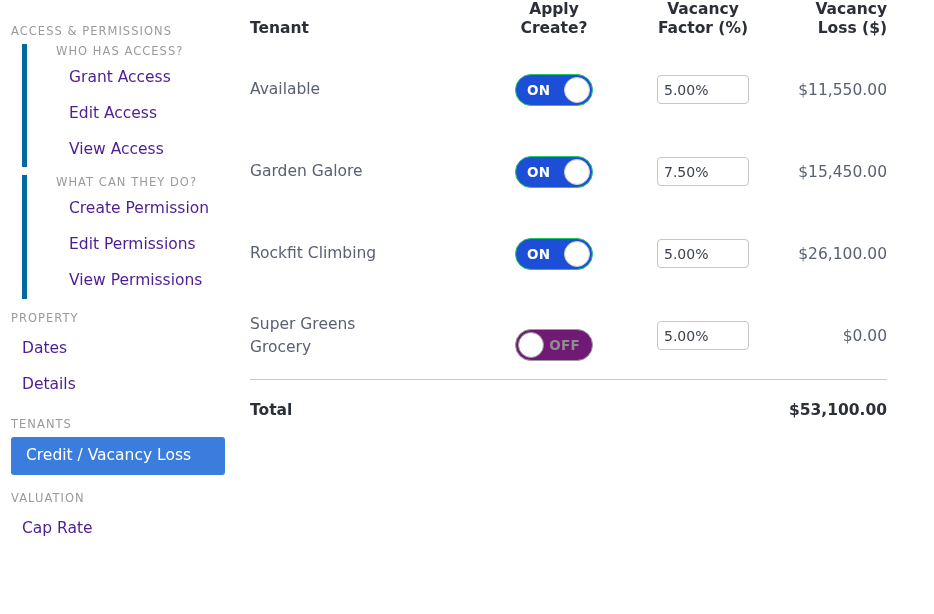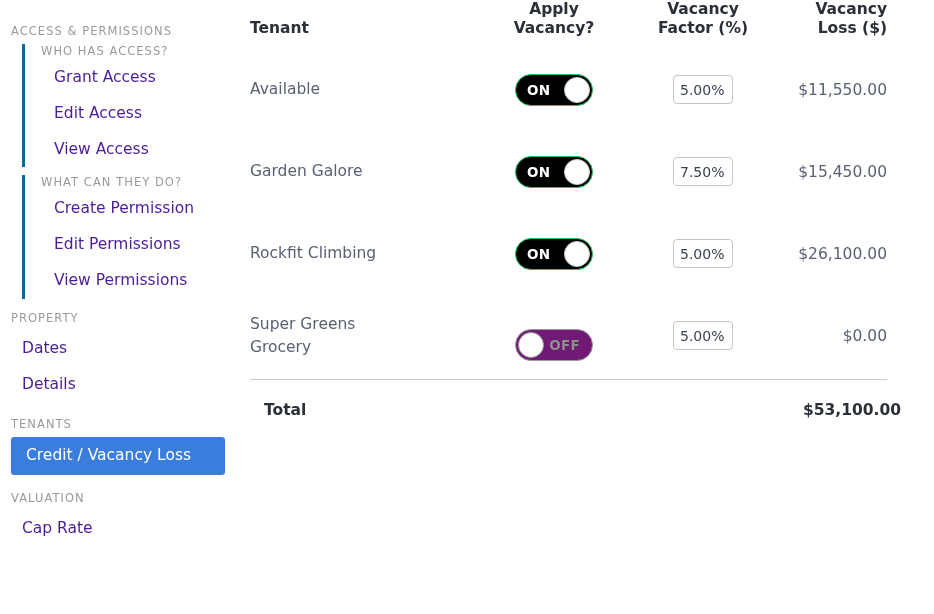--- a/index.html
+++ b/index.html
@@ -31,23 +31,23 @@
     font-size: 11.5px;
     letter-spacing: 0.09em;
     color: #9a9a9a;
     text-transform: uppercase;
     padding-left: 11px;
     margin-bottom: 6px;
     white-space: nowrap;
   }
 
   .subgroup {
-    border-left: 3px solid #0369a1;
+    border-left: 5px solid #0369a1;
     margin-left: 22px;
-    padding-left: 4px;
+    padding-left: 17px;
   }
 
   .subgroup .section-head {
     padding-left: 12px;
     margin-top: 0;
     margin-bottom: 2px;
   }
 
   .nav-item {
     font-size: 15.5px;
@@ -124,21 +124,21 @@
     display: inline-block;
     position: relative;
     width: 78px;
     height: 32px;
     border-radius: 16px;
     box-sizing: border-box;
     cursor: pointer;
     vertical-align: middle;
   }
   .toggle.on {
-    background: #000000;
+    background: #1d4ed8;
     border: 1px solid #23c862;
   }
   .toggle.off {
     background: #701a75;
     border: 1px solid #9b9b9b;
     margin-top: 18px;
   }
   .toggle .lbl {
     position: absolute;
     top: 0;
@@ -157,21 +157,21 @@
     height: 26px;
     border-radius: 50%;
     background: #ffffff;
     box-sizing: border-box;
   }
   .toggle.on .knob  { right: 2px; border: 1px solid #cfcfcf; }
   .toggle.off .knob { left: 2px;  border: 1px solid #9b9b9b; }
 
   
   .factor-input {
-    width: 60px;
+    width: 92px;
     height: 29px;
     box-sizing: border-box;
     border: 1px solid #c6c6c6;
     border-radius: 4px;
     background: #ffffff;
     color: #3c424e;
     font-family: "DejaVu Sans", sans-serif;
     font-size: 14px;
     padding: 0 6px;
     text-align: left;
@@ -180,21 +180,20 @@
 
   
   .total-sep {
     border-top: 1px solid #c9c9c9;
     margin-top: 2px;
   }
   table.totals {
     width: 100%;
     border-collapse: collapse;
     table-layout: fixed;
-    margin-left: 14px;
   }
   table.totals td {
     font-size: 15.5px;
     font-weight: bold;
     color: #2b2f38;
     padding: 21px 0 0 0;
   }
   td.t-label { text-align: left; width: 523px; }
   td.t-value { text-align: right; width: 114px; }
 </style>
@@ -243,21 +242,21 @@
   <main class="main">
 
     <table class="vac">
       <thead>
         <tr>
           <th class="c-tenant">
             <span>Tenant</span>
           </th>
           <th class="c-apply">
             <div>Apply</div>
-            <div>Vacancy?</div>
+            <div>Create?</div>
           </th>
           <th class="c-factor">
             <div>Vacancy</div>
             <div>Factor (%)</div>
           </th>
           <th class="c-loss">
             <div>Vacancy</div>
             <div>Loss ($)</div>
           </th>
         </tr>

